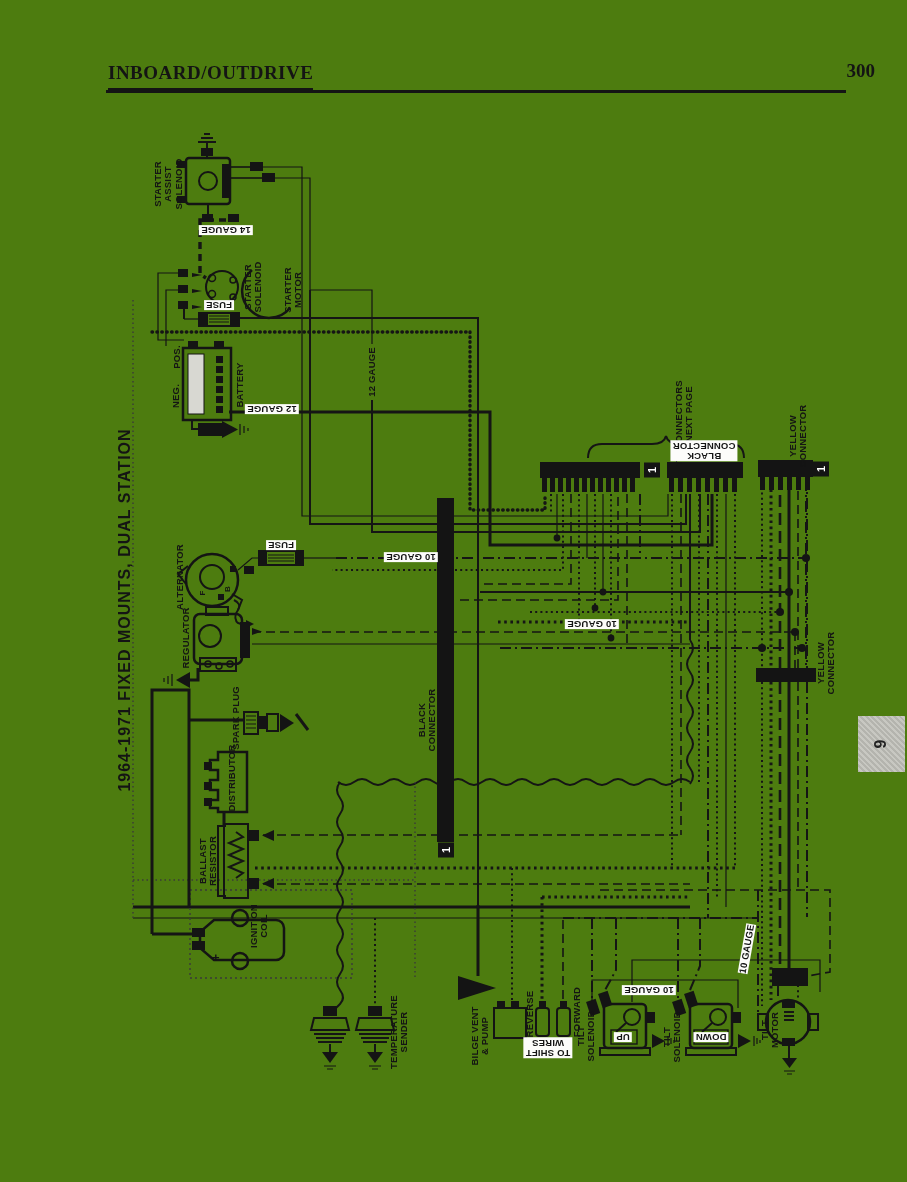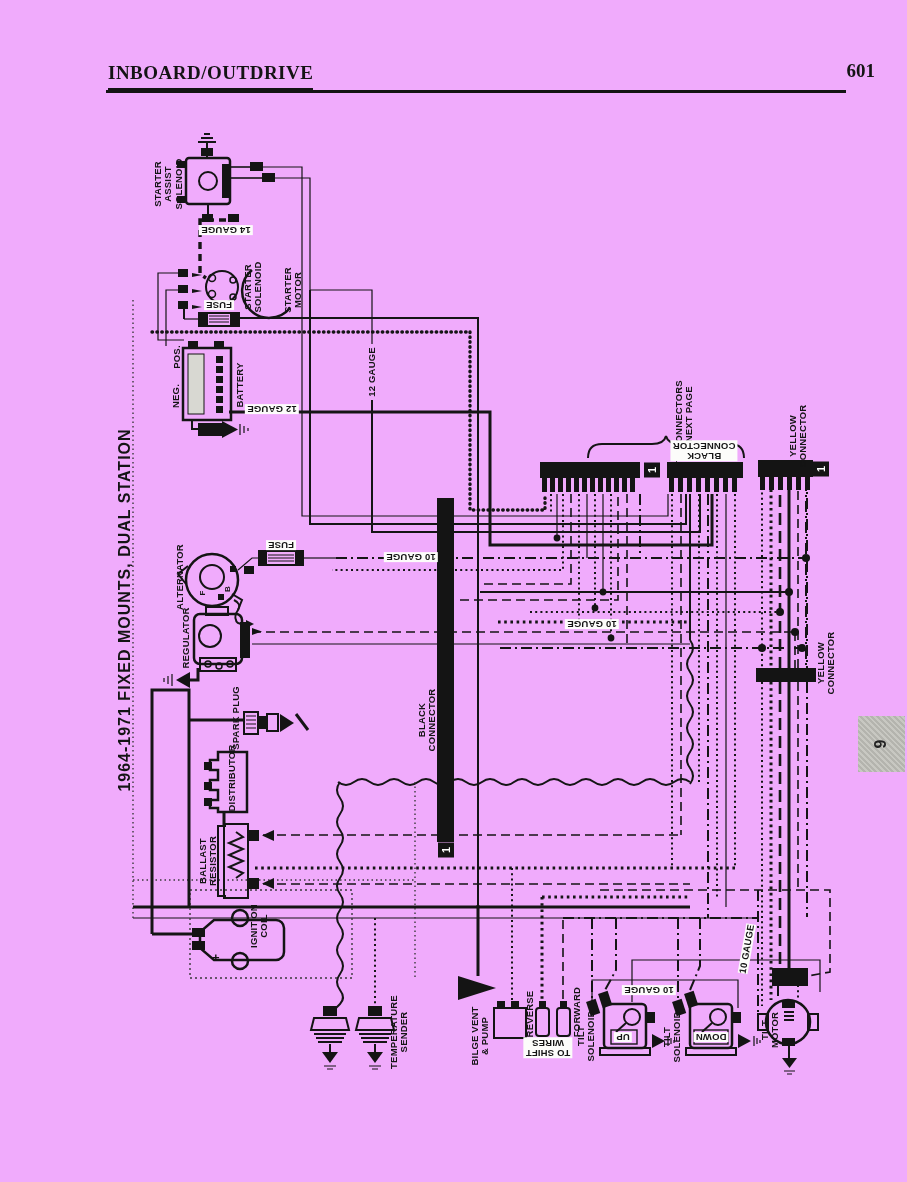--- a/index.html
+++ b/index.html
@@ -1,16 +1,16 @@
 <!DOCTYPE html>
 <html><head>
 <meta charset="utf-8">
 <style>
   html,body{margin:0;padding:0;background:#e8e8e6;}
-  #page{position:relative;width:907px;height:1182px;background:#f0abfc;overflow:hidden;
+  #page{position:relative;width:907px;height:1182px;background:#4d7c0f;overflow:hidden;
         font-family:"Liberation Sans",sans-serif;color:#141414;}
   
   .hdr-title{position:absolute;left:108px;top:62px;font:bold 19px "Liberation Serif",serif;
              letter-spacing:.5px;border-bottom:3px solid #141414;padding-bottom:4px;}
   .hdr-page{position:absolute;left:815px;top:60px;width:60px;text-align:right;
             font:bold 19px "Liberation Serif",serif;}
   .hdr-rule{position:absolute;left:106px;top:90px;width:740px;height:3px;background:#141414;}
   
   .diag-title{position:absolute;left:125px;top:610px;transform:translate(-50%,-50%) rotate(-90deg);
               font:bold 16px "Liberation Sans",sans-serif;letter-spacing:1px;white-space:nowrap;}
@@ -46,21 +46,21 @@
   .bd{stroke:#151515;stroke-width:3.4;fill:none;stroke-dasharray:.5 4.4;stroke-linecap:round;}
   .blk{fill:#141414;stroke:none;}
   .out{fill:none;stroke:#141414;}
 </style>
 </head>
 <body>
 
 <div id="page">
 
   <div class="hdr-title">INBOARD/OUTDRIVE</div>
-  <div class="hdr-page">601</div>
+  <div class="hdr-page">300</div>
   <div class="hdr-rule"></div>
 
   <div class="diag-title">1964-1971 FIXED MOUNTS, DUAL STATION</div>
 
   <div class="tab9">
     <span>9</span>
   </div>
 
   <svg width="907" height="1182" viewBox="0 0 907 1182">
 

